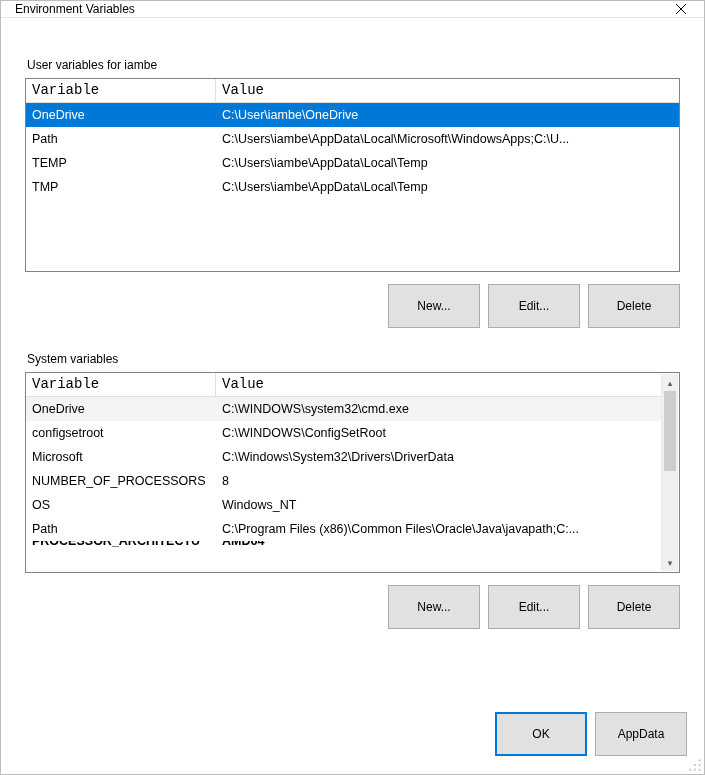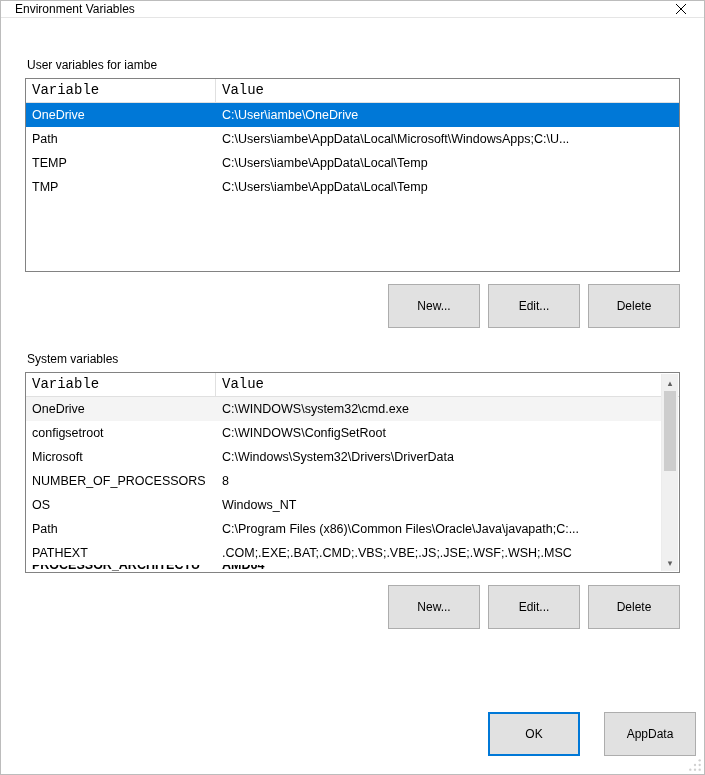--- a/index.html
+++ b/index.html
@@ -128,24 +128,24 @@
     height: 44px;
     border: 1px solid #adadad;
     background: #e1e1e1;
     font-family: inherit;
     font-size: 12px;
     cursor: pointer;
     padding: 0;
   }
   .dlg-buttons {
     position: absolute;
-    right: 8px;
+    right: 17px;
     bottom: 18px;
     display: flex;
-    gap: 24px;
+    gap: 8px;
   }
   .btn.default { border: 2px solid #0078d7; background: #e1e1e1; }
   .resize-grip {
     position: absolute;
     right: 2px;
     bottom: 2px;
     width: 14px;
     height: 14px;
     opacity: 0.5;
   }
@@ -233,24 +233,20 @@
             <div class="cell col-val">8</div>
           </div>
           <div class="row">
             <div class="cell col-var">OS</div>
             <div class="cell col-val">Windows_NT</div>
           </div>
           <div class="row">
             <div class="cell col-var">Path</div>
             <div class="cell col-val">C:\Program Files (x86)\Common Files\Oracle\Java\javapath;C:...</div>
           </div>
-          <div class="row">
-            <div class="cell col-var">PATHEXT</div>
-            <div class="cell col-val">.COM;.EXE;.BAT;.CMD;.VBS;.VBE;.JS;.JSE;.WSF;.WSH;.MSC</div>
-          </div>
           <div class="truncated-row">
             <div class="cell col-var">PROCESSOR_ARCHITECTU</div>
             <div class="cell col-val">AMD64</div>
           </div>
         </div>
       <div class="scrollbar">
         <div class="arrow">▴</div>
         <div class="track">
           <div class="thumb"></div>
         </div>

